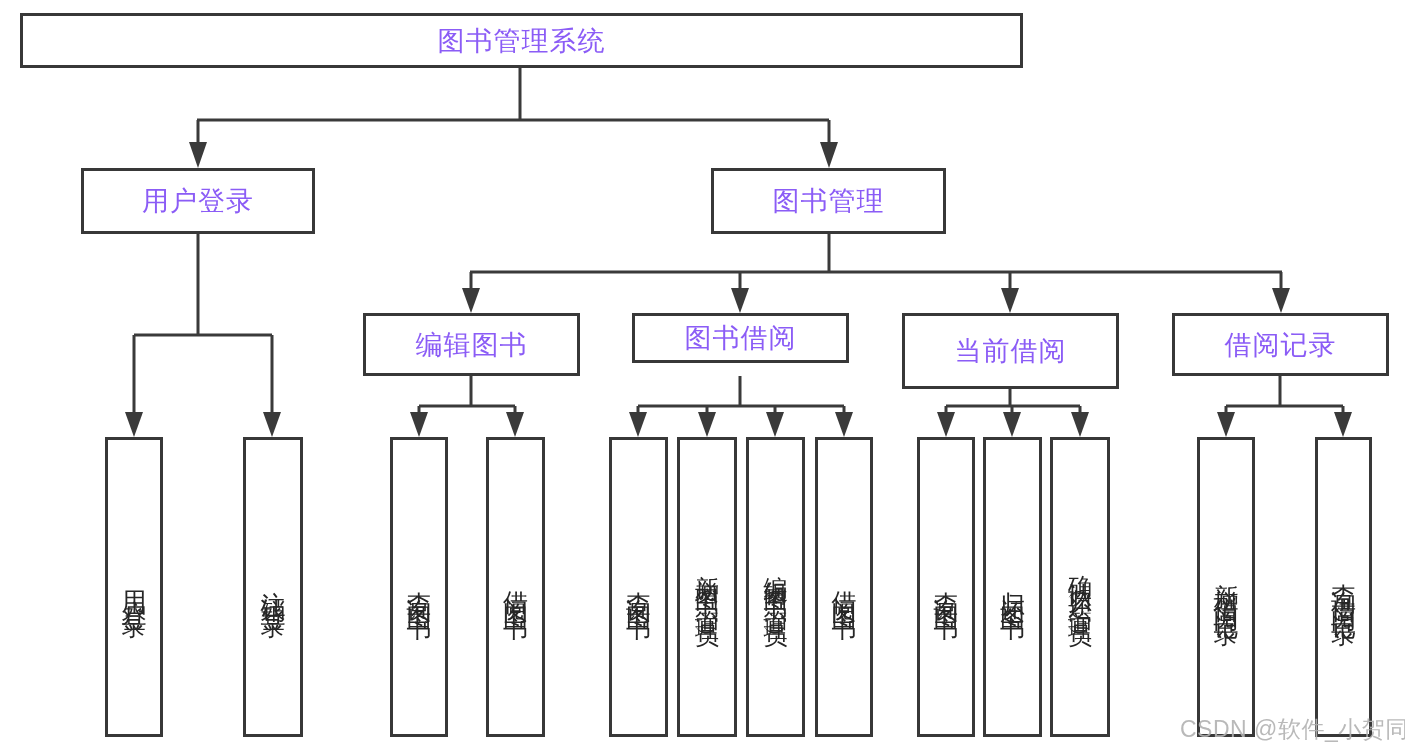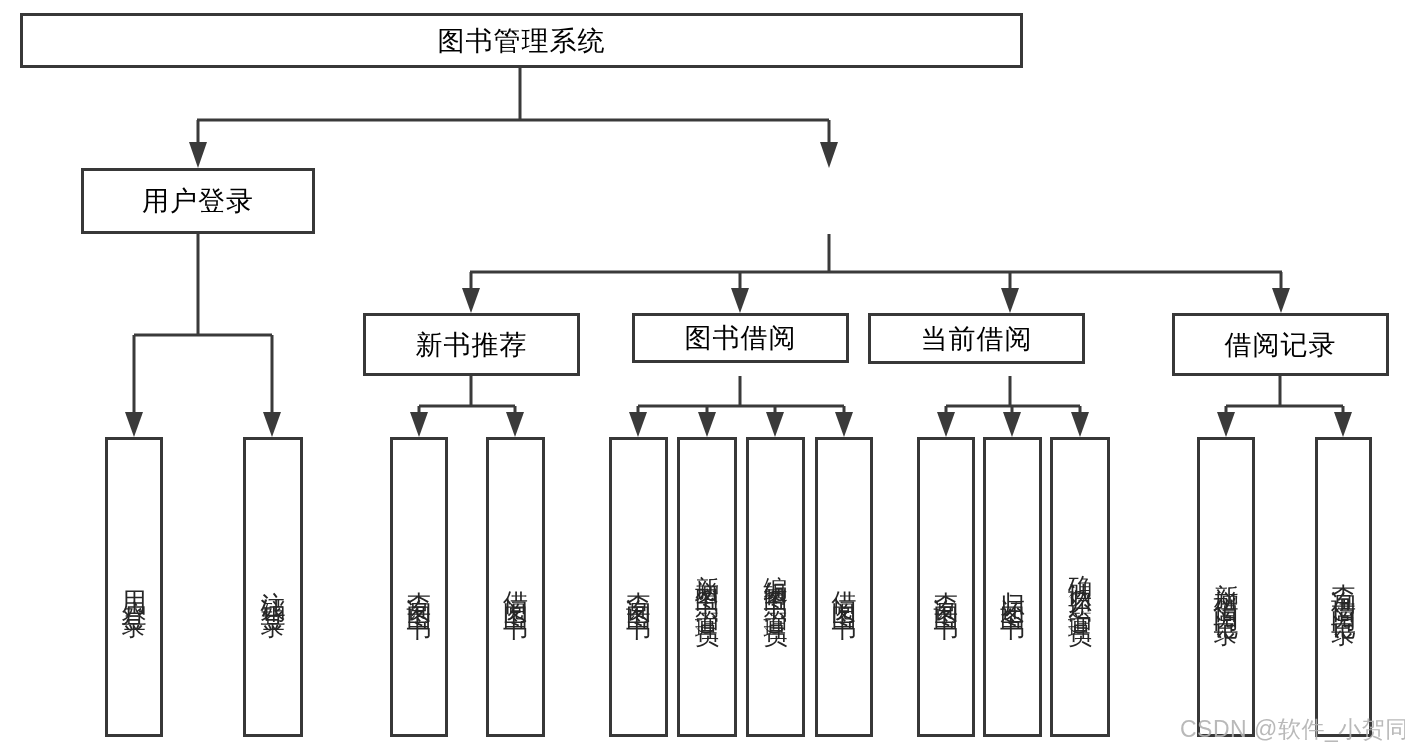--- a/index.html
+++ b/index.html
@@ -13,21 +13,21 @@
     overflow: hidden;
   }
   .lines { position: absolute; left: 0; top: 0; z-index: 1; }
   .hbox {
     position: absolute;
     display: flex;
     align-items: center;
     justify-content: center;
     background: #ffffff;
     border: 3px solid #383838;
-    color: #000000;
+    color: #8b5cf6;
     font-size: 27px;
     letter-spacing: 1px;
     z-index: 2;
     white-space: nowrap;
   }
   .vbox {
     position: absolute;
     top: 437px;
     height: 300px;
     display: flex;
@@ -100,24 +100,25 @@
       <polygon points="1003,412 1021,412 1012,437"></polygon>
       <polygon points="1071,412 1089,412 1080,437"></polygon>
       <polygon points="1217,412 1235,412 1226,437"></polygon>
       <polygon points="1334,412 1352,412 1343,437"></polygon>
     </g>
   </svg>
 
   <div class="hbox" style="left:20px; top:13px; width:1003px; height:55px;">图书管理系统</div>
 
   <div class="hbox" style="left:81px; top:168px; width:234px; height:66px;">用户登录</div>
+  <div class="hbox" style="left:711px; top:168px; width:235px; height:66px;">图书管理</div>
 
-  <div class="hbox" style="left:363px; top:313px; width:217px; height:63px;">新书推荐</div>
+  <div class="hbox" style="left:363px; top:313px; width:217px; height:63px;">编辑图书</div>
   <div class="hbox" style="left:632px; top:313px; width:217px; height:50px;">图书借阅</div>
-  <div class="hbox" style="left:868px; top:313px; width:217px; height:51px;">当前借阅</div>
+  <div class="hbox" style="left:902px; top:313px; width:217px; height:76px;">当前借阅</div>
   <div class="hbox" style="left:1172px; top:313px; width:217px; height:63px;">借阅记录</div>
 
   <div class="vbox" style="left:105px; width:58px;">用户登录</div>
   <div class="vbox" style="left:243px; width:60px;">注销登录</div>
 
   <div class="vbox" style="left:390px; width:58px;">查询图书</div>
   <div class="vbox" style="left:486px; width:59px;">借阅图书</div>
 
   <div class="vbox" style="left:609px; width:59px;">查询图书</div>
   <div class="vbox long" style="left:677px; width:60px;">新增图书（管理员）</div>

